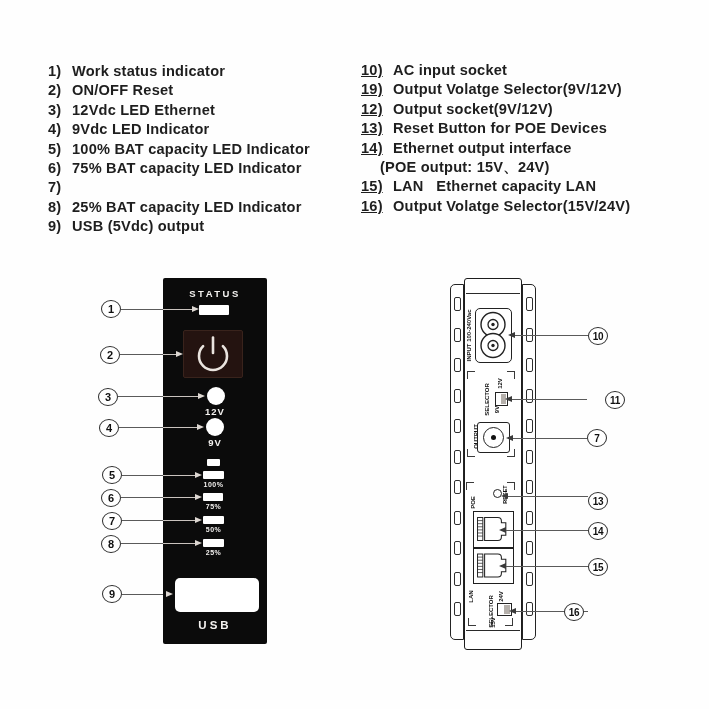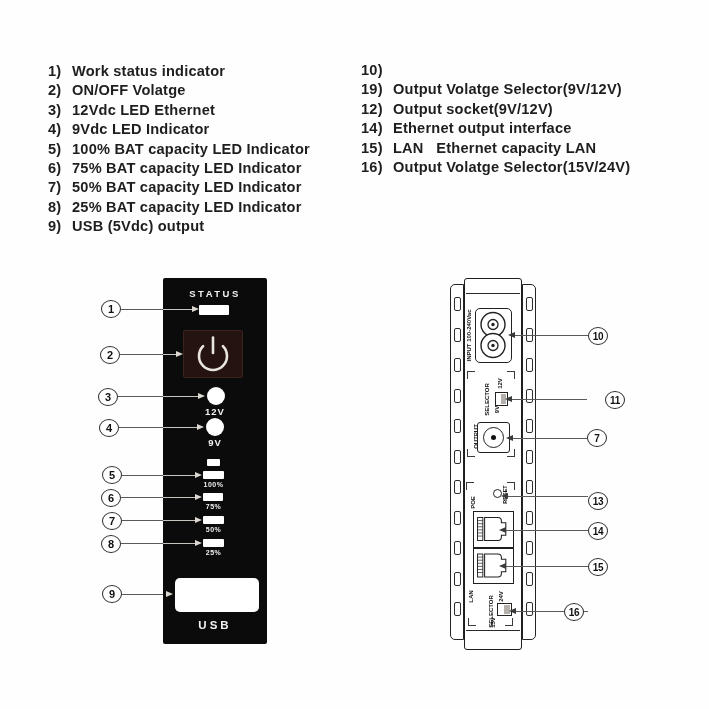--- a/index.html
+++ b/index.html
@@ -7,21 +7,21 @@
   #root {
     position: relative; width: 709px; height: 709px;
     background: #fefefe; overflow: hidden;
     font-family: "Liberation Sans", sans-serif; color: #1c1c1c;
   }
   
   .plist { position: absolute; }
   .pl-row { display: flex; height: 19.4px; line-height: 19.4px;
             font-size: 14.6px; font-weight: 600; letter-spacing: .2px; color:#1e1e1e; }
   .pl-num { flex: none; width: 24px; white-space: pre; }
-  .plr .pl-num { width: 32px; }
+  .plr .pl-num { width: 32px; text-decoration: underline; }
   .pl-row.note .pl-num { width: 19px; }
   .pl-label { white-space: pre; }
   
   .co { position: absolute; width: 20px; height: 18px; background:#fff;
         border: 1.4px solid #2c2c2c; border-radius: 50%;
         display: flex; align-items: center; justify-content: center;
         font-size: 11px; font-weight: 600; color:#101010; z-index: 30; }
   .co.two { font-size: 10px; letter-spacing:-.3px; }
   .ln { position: absolute; height: 0; border-top: 1.2px solid #5a5a5a; z-index: 25; }
   .ln.lt { border-top-color: #c9c3be; }
@@ -83,67 +83,75 @@
 
 <div id="root">
 
   <div class="plist" style="left:48px; top:62px; width:310px;">
     <div class="pl-row">
         <span class="pl-num">1)</span>
         <span class="pl-label">Work status indicator</span>
       </div>
     <div class="pl-row">
         <span class="pl-num">2)</span>
-        <span class="pl-label">ON/OFF Volatge</span>
+        <span class="pl-label">ON/OFF Reset</span>
       </div>
     <div class="pl-row">
         <span class="pl-num">3)</span>
         <span class="pl-label">12Vdc LED Ethernet</span>
       </div>
     <div class="pl-row">
         <span class="pl-num">4)</span>
         <span class="pl-label">9Vdc LED Indicator</span>
       </div>
     <div class="pl-row">
         <span class="pl-num">5)</span>
         <span class="pl-label">100% BAT capacity LED Indicator</span>
       </div>
     <div class="pl-row">
         <span class="pl-num">6)</span>
         <span class="pl-label">75% BAT capacity LED Indicator</span>
       </div>
     <div class="pl-row">
         <span class="pl-num">7)</span>
-        <span class="pl-label">50% BAT capacity LED Indicator</span>
       </div>
     <div class="pl-row">
         <span class="pl-num">8)</span>
         <span class="pl-label">25% BAT capacity LED Indicator</span>
       </div>
     <div class="pl-row">
         <span class="pl-num">9)</span>
         <span class="pl-label">USB (5Vdc) output</span>
       </div>
   </div>
 
   <div class="plist plr" style="left:361px; top:61px; width:330px;">
     <div class="pl-row">
         <span class="pl-num">10)</span>
+        <span class="pl-label">AC input socket</span>
       </div>
     <div class="pl-row">
         <span class="pl-num">19)</span>
         <span class="pl-label">Output Volatge Selector(9V/12V)</span>
       </div>
     <div class="pl-row">
         <span class="pl-num">12)</span>
         <span class="pl-label">Output socket(9V/12V)</span>
       </div>
     <div class="pl-row">
+        <span class="pl-num">13)</span>
+        <span class="pl-label">Reset Button for POE Devices</span>
+      </div>
+    <div class="pl-row">
         <span class="pl-num">14)</span>
         <span class="pl-label">Ethernet output interface</span>
+      </div>
+    <div class="pl-row note">
+        <span class="pl-num"></span>
+        <span class="pl-label">(POE output: 15V、24V)</span>
       </div>
     <div class="pl-row">
         <span class="pl-num">15)</span>
         <span class="pl-label">LAN   Ethernet capacity LAN</span>
       </div>
     <div class="pl-row">
         <span class="pl-num">16)</span>
         <span class="pl-label">Output Volatge Selector(15V/24V)</span>
       </div>
   </div>

